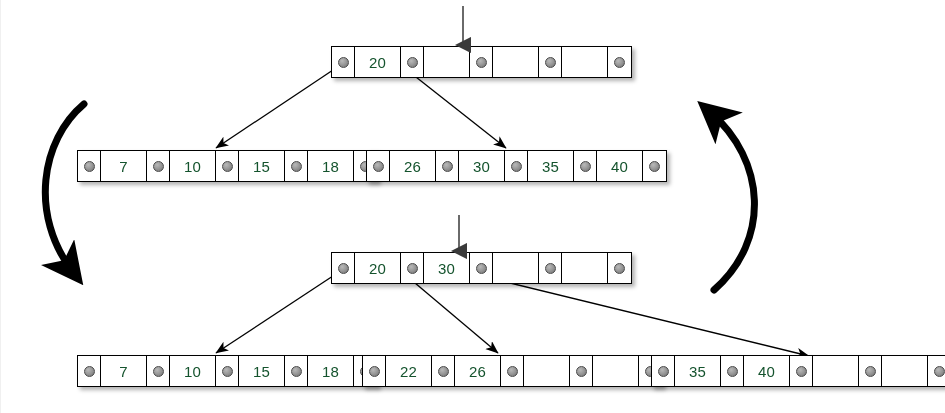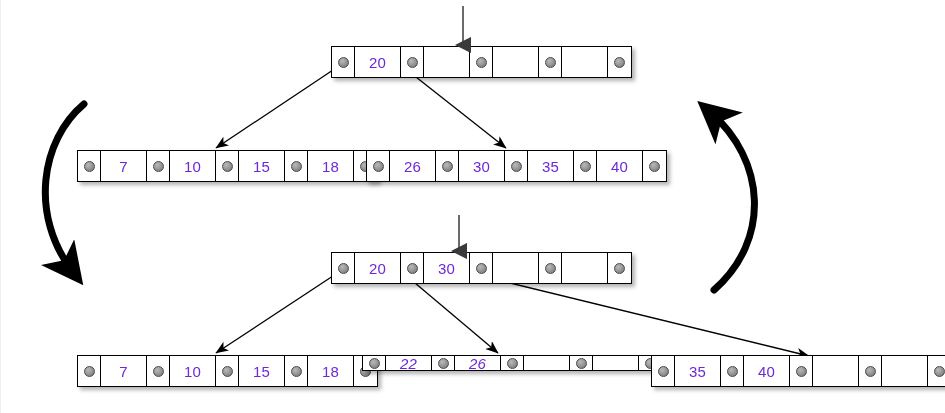--- a/index.html
+++ b/index.html
@@ -40,21 +40,21 @@
     justify-content: center;
     background: #ffffff;
   }
   .cell:last-child { border-right: none; }
   .cell.ptr {
     width: 23px;
   }
   .cell.key {
     width: 46px;
     font-size: 15px;
-    color: #6d28d9;
+    color: #14532d;
     letter-spacing: 0.2px;
   }
   .dot {
     width: 11px;
     height: 11px;
     border-radius: 50%;
     background: radial-gradient(circle at 36% 32%, #b9b9b9 0%, #9a9a9a 45%, #6f6f6f 100%);
     border: 1px solid #4a4a4a;
     box-sizing: border-box;
   }
@@ -219,21 +219,21 @@
     <div class="cell key">15</div>
     <div class="cell ptr">
         <span class="dot"></span>
       </div>
     <div class="cell key">18</div>
     <div class="cell ptr">
         <span class="dot"></span>
       </div>
   </div>
 
-  <div class="btnode" style="left:361px; top:355px; height:16px;font-style:italic;">
+  <div class="btnode" style="left:361px; top:355px; height:32px;">
     <div class="cell ptr">
         <span class="dot"></span>
       </div>
     <div class="cell key">22</div>
     <div class="cell ptr">
         <span class="dot"></span>
       </div>
     <div class="cell key">26</div>
     <div class="cell ptr">
         <span class="dot"></span>

